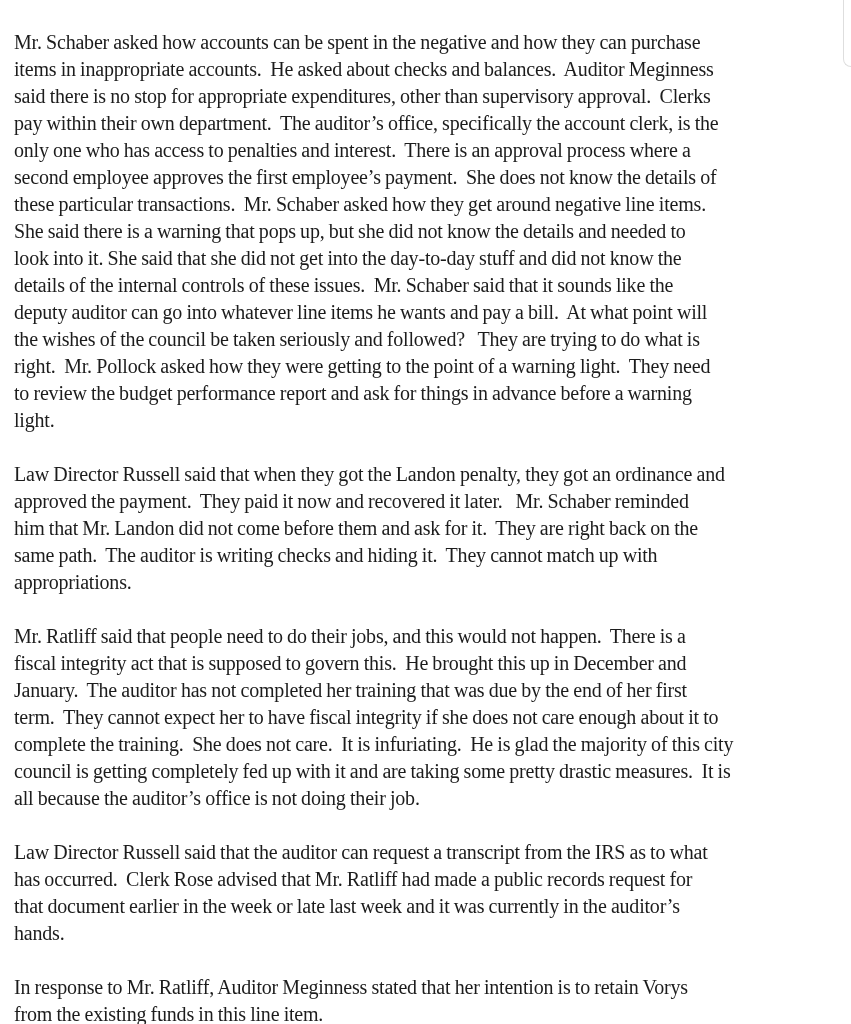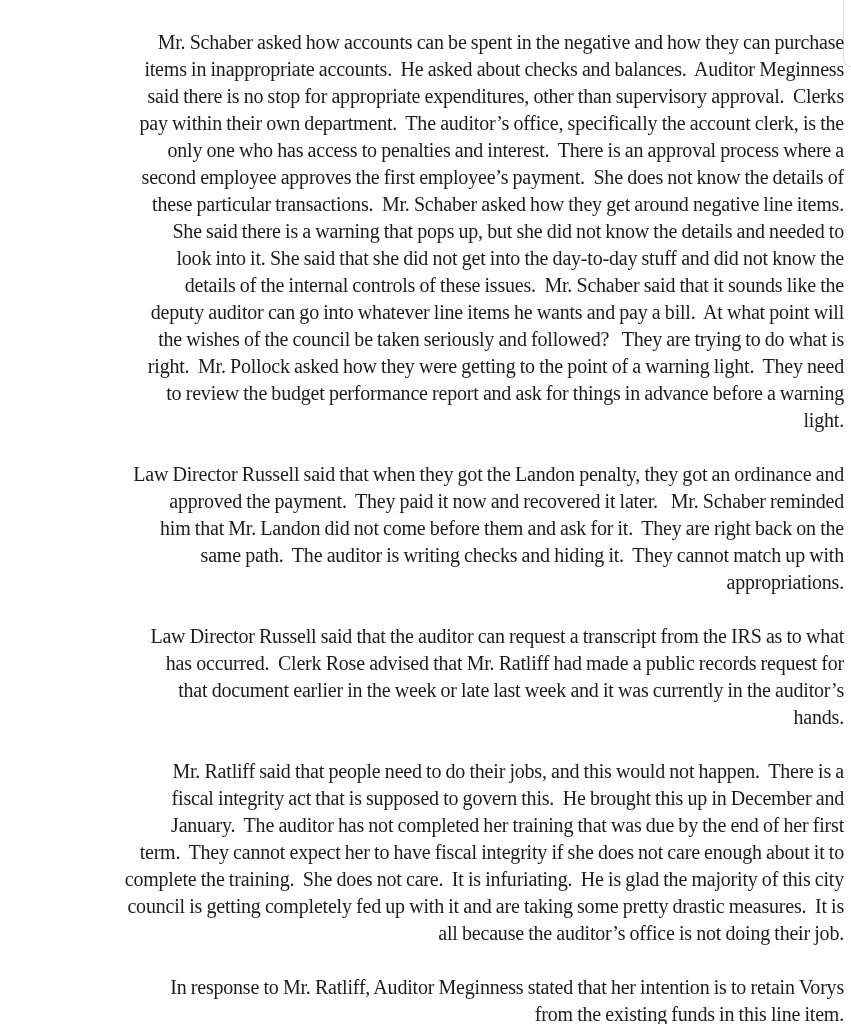--- a/index.html
+++ b/index.html
@@ -21,21 +21,20 @@
     width: 830px;
     color: #1c1c1c;
     font-size: 20px;
     line-height: 27px;
     letter-spacing: -0.2px;
     word-spacing: -0.5px;
   }
   .para {
     margin: 0 0 27px 0;
     white-space: pre;
-    text-align: right;
   }
   .para:last-child {
     margin-bottom: 0;
   }
   
   .panel-corner {
     position: absolute;
     top: -6px;
     right: 0;
     width: 7px;
@@ -66,26 +65,26 @@
 deputy auditor can go into whatever line items he wants and pay a bill.  At what point will
 the wishes of the council be taken seriously and followed?   They are trying to do what is
 right.  Mr. Pollock asked how they were getting to the point of a warning light.  They need
 to review the budget performance report and ask for things in advance before a warning
 light.</p>
   <p class="para">Law Director Russell said that when they got the Landon penalty, they got an ordinance and
 approved the payment.  They paid it now and recovered it later.   Mr. Schaber reminded
 him that Mr. Landon did not come before them and ask for it.  They are right back on the
 same path.  The auditor is writing checks and hiding it.  They cannot match up with
 appropriations.</p>
-  <p class="para">Law Director Russell said that the auditor can request a transcript from the IRS as to what
-has occurred.  Clerk Rose advised that Mr. Ratliff had made a public records request for
-that document earlier in the week or late last week and it was currently in the auditor’s
-hands.</p>
   <p class="para">Mr. Ratliff said that people need to do their jobs, and this would not happen.  There is a
 fiscal integrity act that is supposed to govern this.  He brought this up in December and
 January.  The auditor has not completed her training that was due by the end of her first
 term.  They cannot expect her to have fiscal integrity if she does not care enough about it to
 complete the training.  She does not care.  It is infuriating.  He is glad the majority of this city
 council is getting completely fed up with it and are taking some pretty drastic measures.  It is
 all because the auditor’s office is not doing their job.</p>
+  <p class="para">Law Director Russell said that the auditor can request a transcript from the IRS as to what
+has occurred.  Clerk Rose advised that Mr. Ratliff had made a public records request for
+that document earlier in the week or late last week and it was currently in the auditor’s
+hands.</p>
   <p class="para">In response to Mr. Ratliff, Auditor Meginness stated that her intention is to retain Vorys
 from the existing funds in this line item.</p>
 </div>
 
 </body></html>

